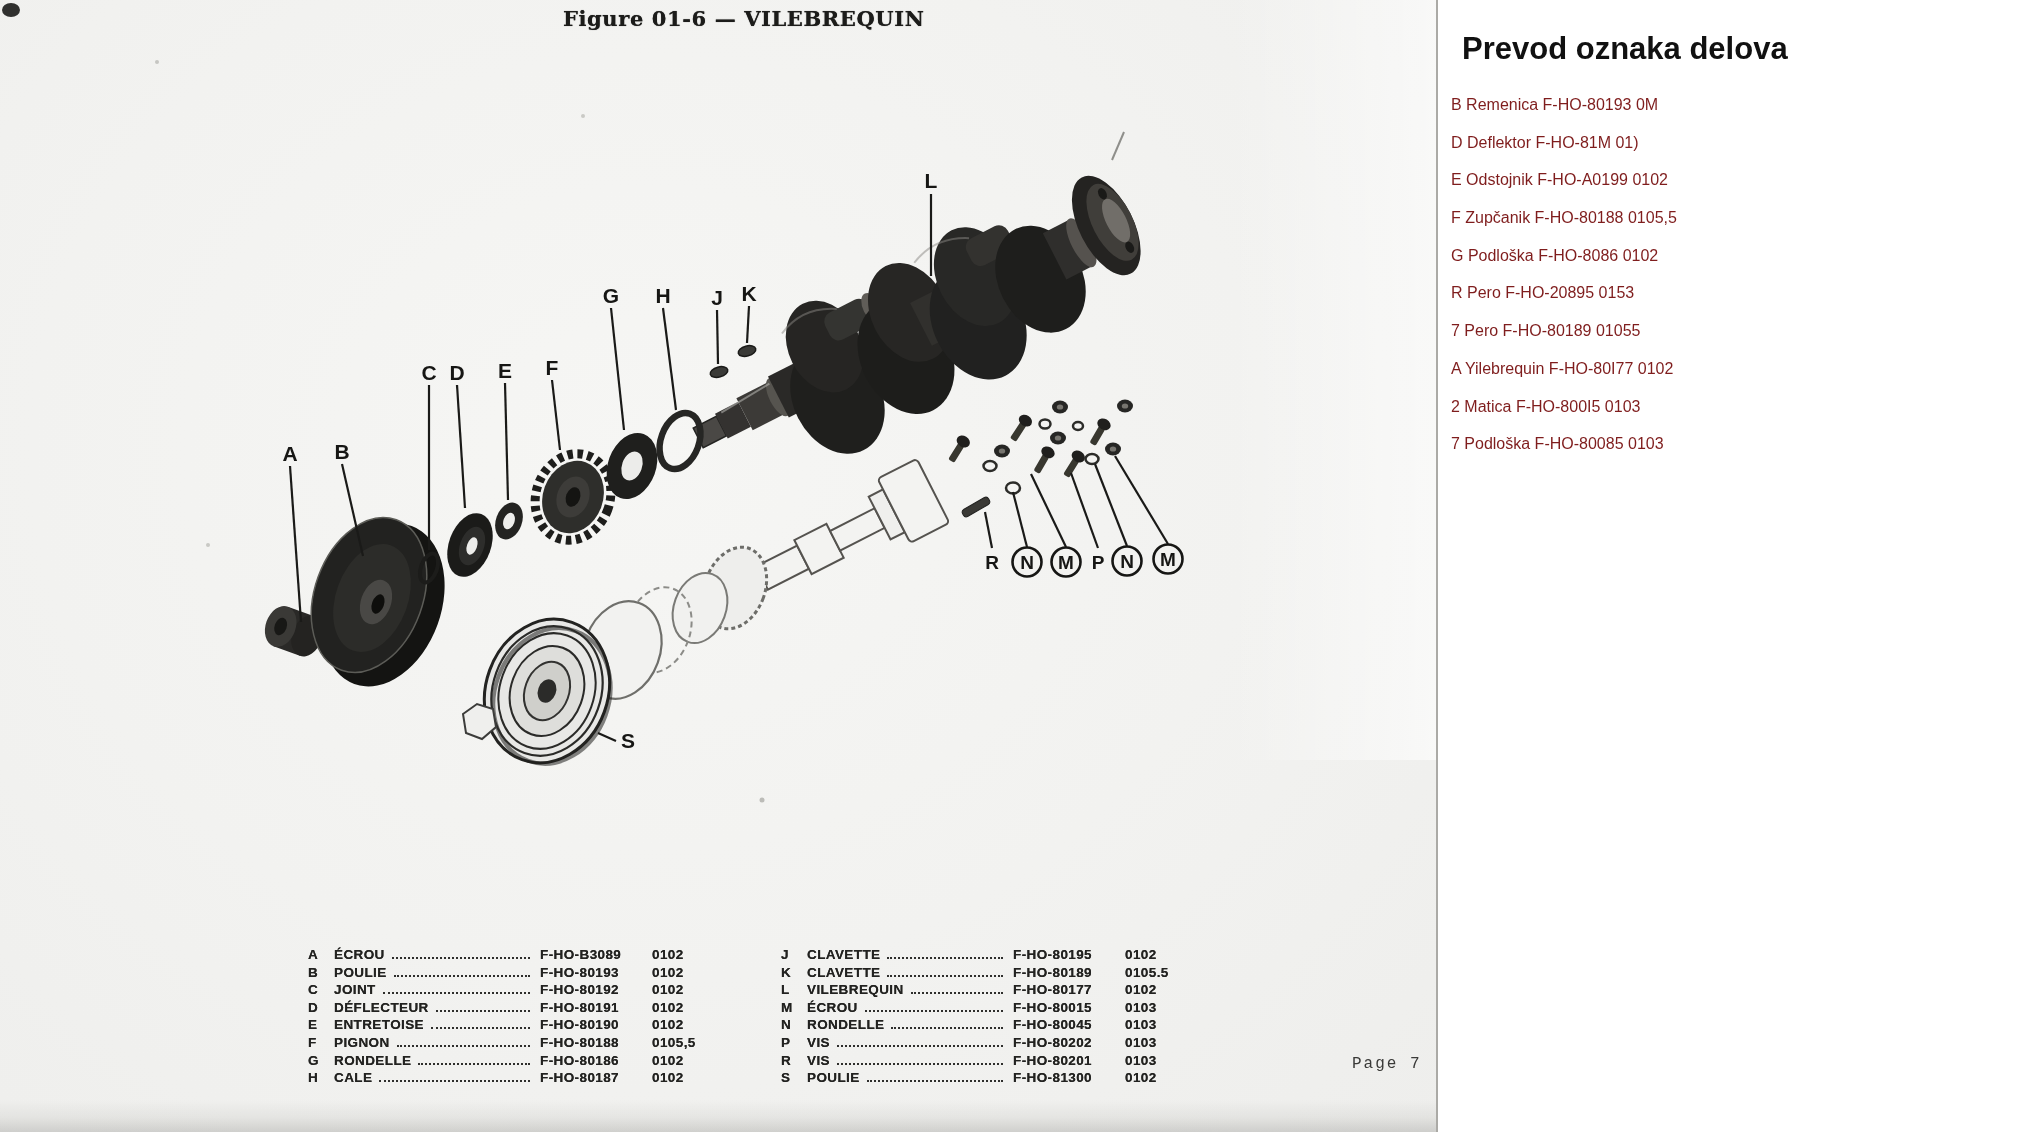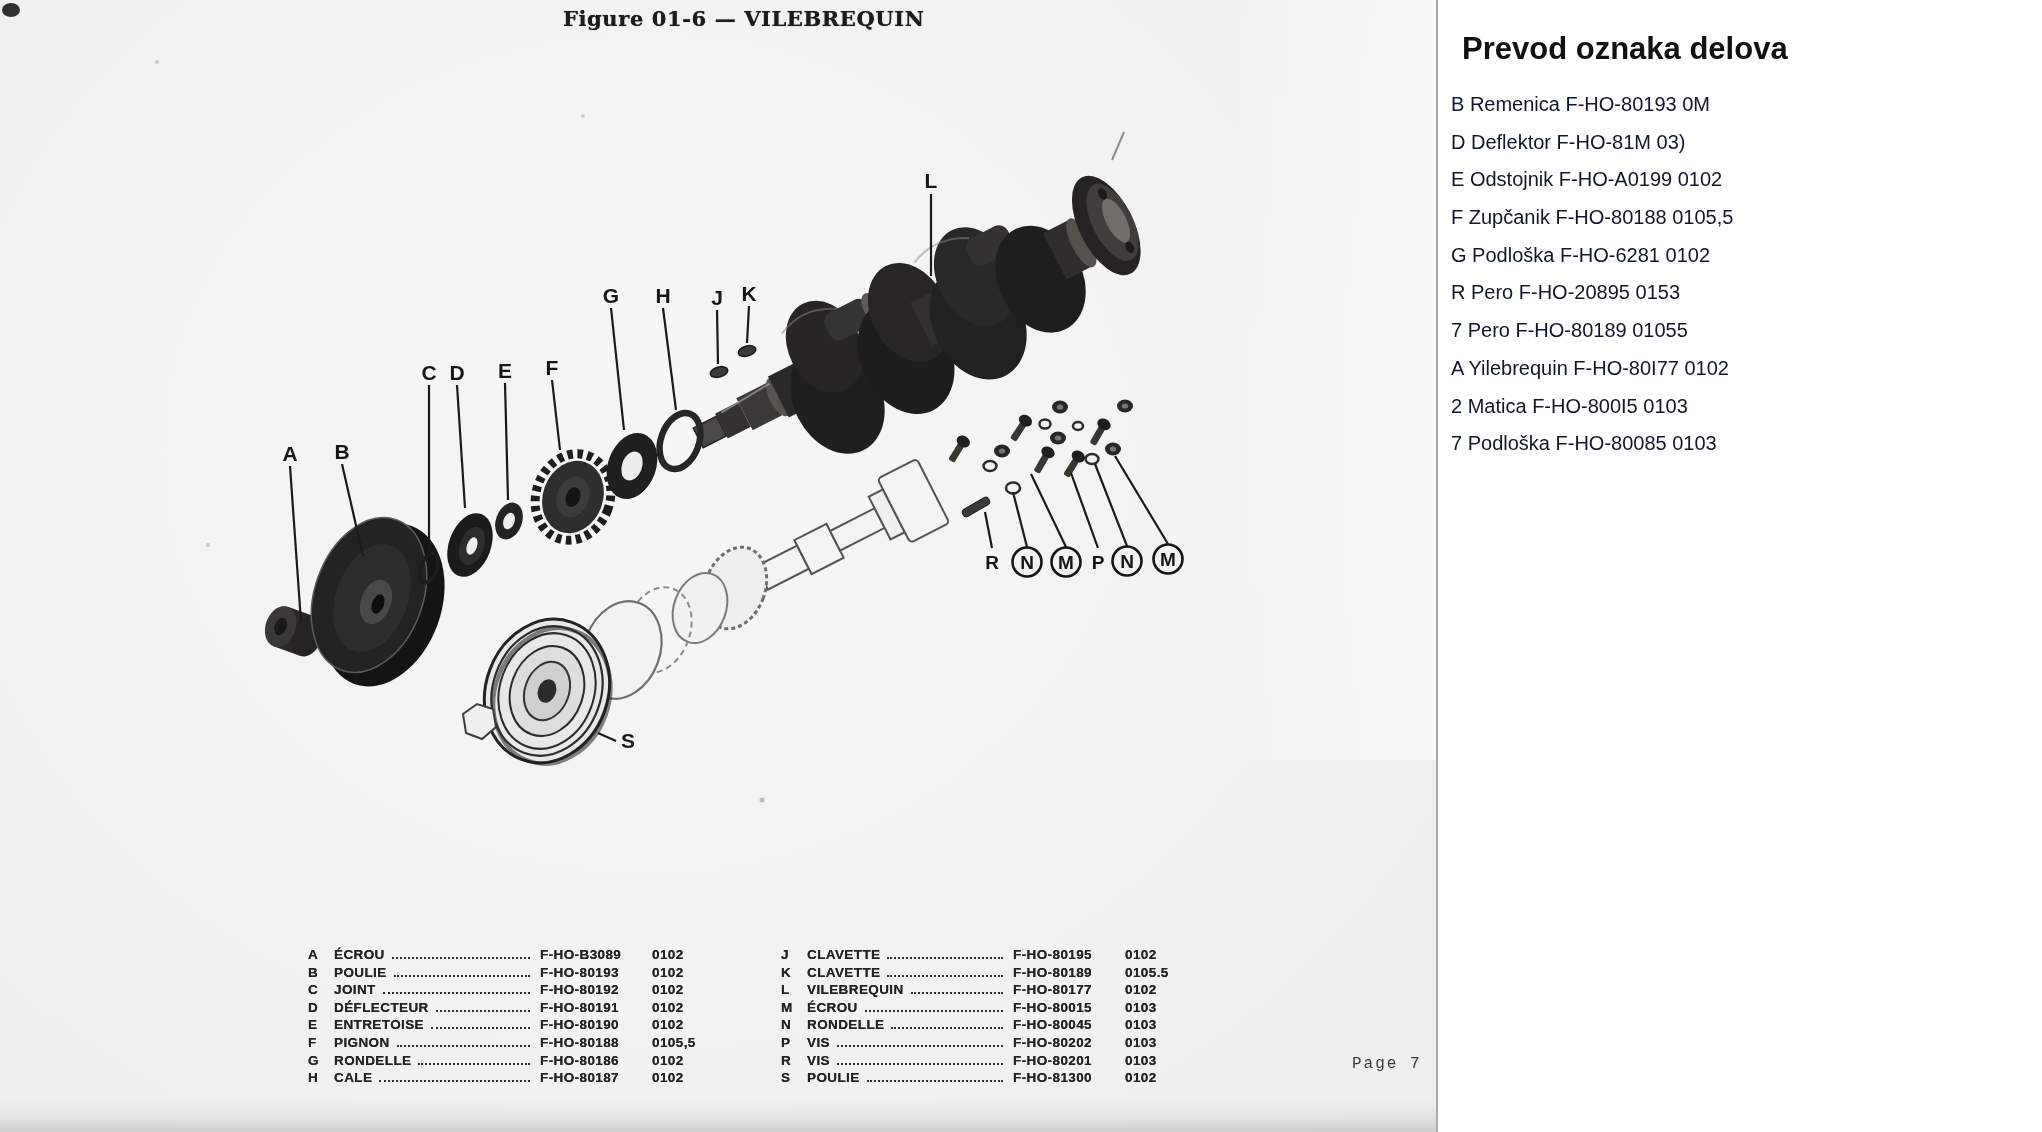--- a/index.html
+++ b/index.html
@@ -26,21 +26,21 @@
   .pref{flex:0 0 26px;}
   .pname{flex:0 0 auto;padding-right:7px;white-space:nowrap;}
   .dots{flex:1 1 auto;border-bottom:2.4px dotted #2e2e2c;margin:0 10px 3px 0;min-width:12px;}
   .ppart{flex:0 0 112px;white-space:nowrap;margin-top:44px;}
   .pcode{flex:0 0 56px;white-space:nowrap;margin-top:33px;}
   
   .divider{position:absolute;left:1436px;top:0;width:2px;height:1132px;background:#abaaa6;}
   .panel{position:absolute;left:1449px;top:0;width:593px;height:1132px;background:#ffffff;}
   .panel-title{position:absolute;left:0;top:18px;margin:13px;font-size:31px;font-weight:bold;color:#111111;}
   .panel-items{position:absolute;left:2px;top:86px;}
-  .panel-item{height:37.7px;line-height:37.7px;font-size:20px;color:#0f172a;white-space:nowrap;}
+  .panel-item{height:37.7px;line-height:37.7px;font-size:16px;color:#7f1d1d;white-space:nowrap;}
   
   svg.diagram{position:absolute;left:0;top:0;}
   .ldr{stroke:#1a1a18;stroke-width:2.2;}
   .cletter{font-family:"Liberation Sans",sans-serif;font-weight:bold;font-size:21px;fill:#161614;}
   .fletter{font-family:"Liberation Sans",sans-serif;font-weight:bold;font-size:19px;fill:#161614;}
   .fcircle{fill:#f2f2f0;stroke:#161614;stroke-width:2.6;}
 </style>
 </head>
 <body>
 
@@ -374,23 +374,23 @@
   <div class="page-label">Page 7</div>
   <div class="scan-bottom-band"></div>
 </div>
 
 <div class="divider"></div>
 
 <div class="panel">
   <h1 class="panel-title">Prevod oznaka delova</h1>
   <div class="panel-items">
     <div class="panel-item">B Remenica F-HO-80193 0M</div>
-    <div class="panel-item">D Deflektor F-HO-81M 03)</div>
+    <div class="panel-item">D Deflektor F-HO-81M 01)</div>
     <div class="panel-item">E Odstojnik F-HO-A0199 0102</div>
     <div class="panel-item">F Zupčanik F-HO-80188 0105,5</div>
-    <div class="panel-item">G Podloška F-HO-6281 0102</div>
+    <div class="panel-item">G Podloška F-HO-8086 0102</div>
     <div class="panel-item">R Pero F-HO-20895 0153</div>
     <div class="panel-item">7 Pero F-HO-80189 01055</div>
     <div class="panel-item">A Yilebrequin F-HO-80I77 0102</div>
     <div class="panel-item">2 Matica F-HO-800I5 0103</div>
     <div class="panel-item">7 Podloška F-HO-80085 0103</div>
   </div>
 </div>
 
 </body></html>

